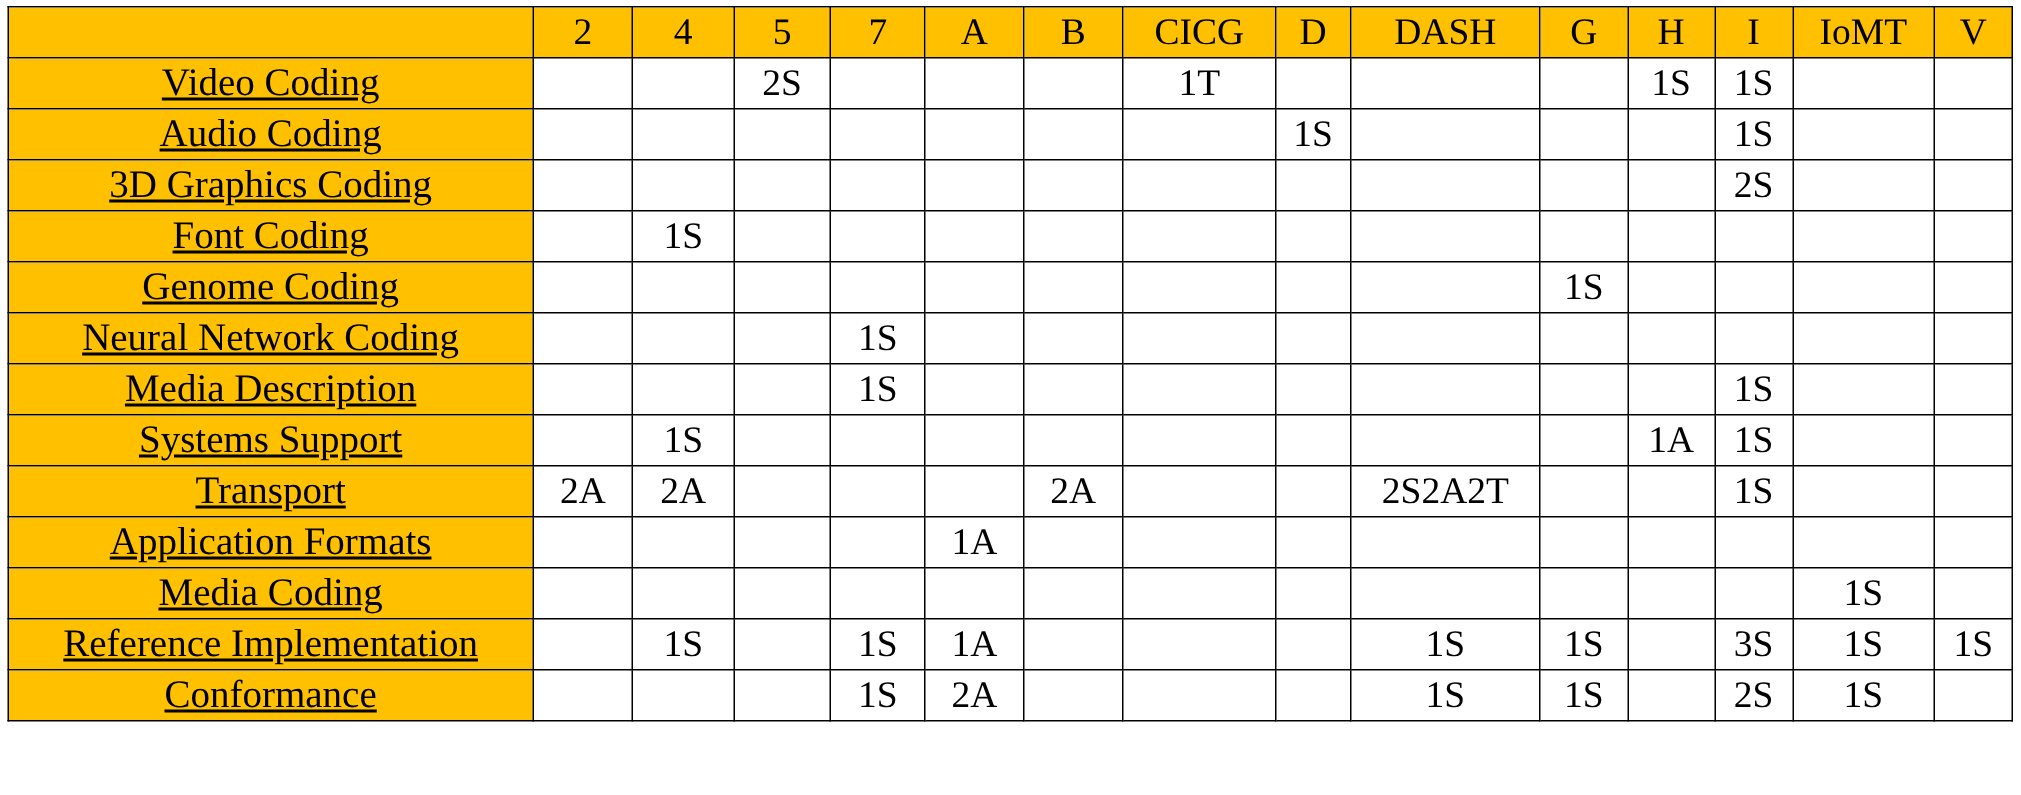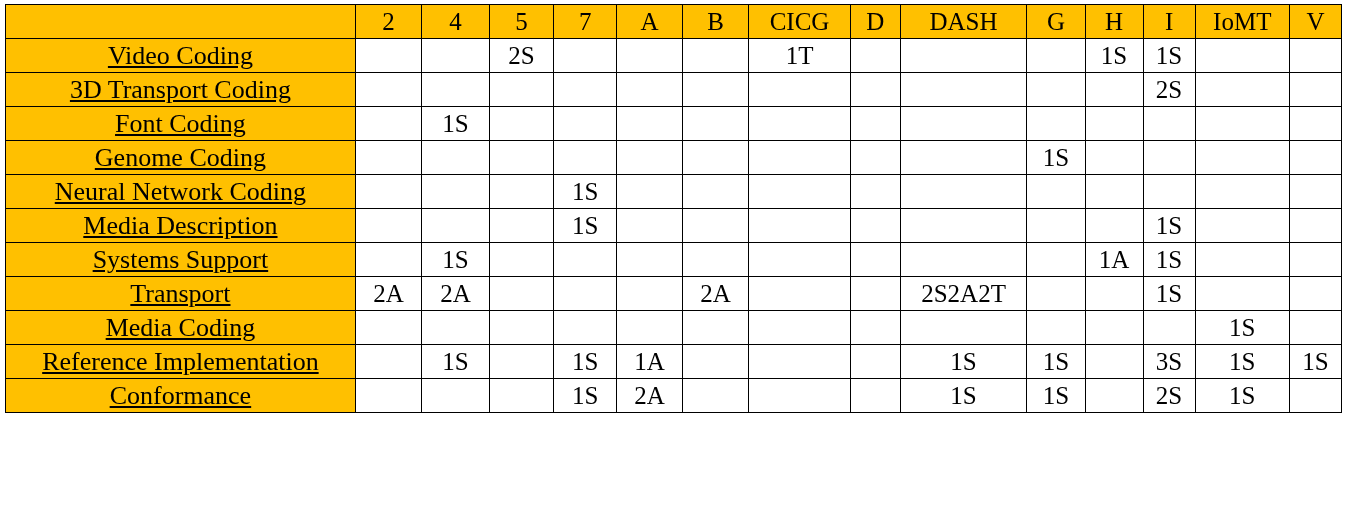--- a/index.html
+++ b/index.html
@@ -137,21 +137,38 @@
           <td class="cell">1T</td>
           <td class="cell empty"></td>
           <td class="cell empty"></td>
           <td class="cell empty"></td>
           <td class="cell">1S</td>
           <td class="cell">1S</td>
           <td class="cell empty"></td>
           <td class="cell empty"></td>
         </tr>
         <tr>
-          <th class="rowhead"><a class="arealink">3D Transport Coding</a></th>
+          <th class="rowhead"><a class="arealink">Audio Coding</a></th>
+          <td class="cell empty"></td>
+          <td class="cell empty"></td>
+          <td class="cell empty"></td>
+          <td class="cell empty"></td>
+          <td class="cell empty"></td>
+          <td class="cell empty"></td>
+          <td class="cell empty"></td>
+          <td class="cell">1S</td>
+          <td class="cell empty"></td>
+          <td class="cell empty"></td>
+          <td class="cell empty"></td>
+          <td class="cell">1S</td>
+          <td class="cell empty"></td>
+          <td class="cell empty"></td>
+        </tr>
+        <tr>
+          <th class="rowhead"><a class="arealink">3D Graphics Coding</a></th>
           <td class="cell empty"></td>
           <td class="cell empty"></td>
           <td class="cell empty"></td>
           <td class="cell empty"></td>
           <td class="cell empty"></td>
           <td class="cell empty"></td>
           <td class="cell empty"></td>
           <td class="cell empty"></td>
           <td class="cell empty"></td>
           <td class="cell empty"></td>
@@ -252,20 +269,37 @@
           <td class="cell empty"></td>
           <td class="cell empty"></td>
           <td class="cell empty"></td>
           <td class="cell">2A</td>
           <td class="cell empty"></td>
           <td class="cell empty"></td>
           <td class="cell">2S2A2T</td>
           <td class="cell empty"></td>
           <td class="cell empty"></td>
           <td class="cell">1S</td>
+          <td class="cell empty"></td>
+          <td class="cell empty"></td>
+        </tr>
+        <tr>
+          <th class="rowhead"><a class="arealink">Application Formats</a></th>
+          <td class="cell empty"></td>
+          <td class="cell empty"></td>
+          <td class="cell empty"></td>
+          <td class="cell empty"></td>
+          <td class="cell">1A</td>
+          <td class="cell empty"></td>
+          <td class="cell empty"></td>
+          <td class="cell empty"></td>
+          <td class="cell empty"></td>
+          <td class="cell empty"></td>
+          <td class="cell empty"></td>
+          <td class="cell empty"></td>
           <td class="cell empty"></td>
           <td class="cell empty"></td>
         </tr>
         <tr>
           <th class="rowhead"><a class="arealink">Media Coding</a></th>
           <td class="cell empty"></td>
           <td class="cell empty"></td>
           <td class="cell empty"></td>
           <td class="cell empty"></td>
           <td class="cell empty"></td>

